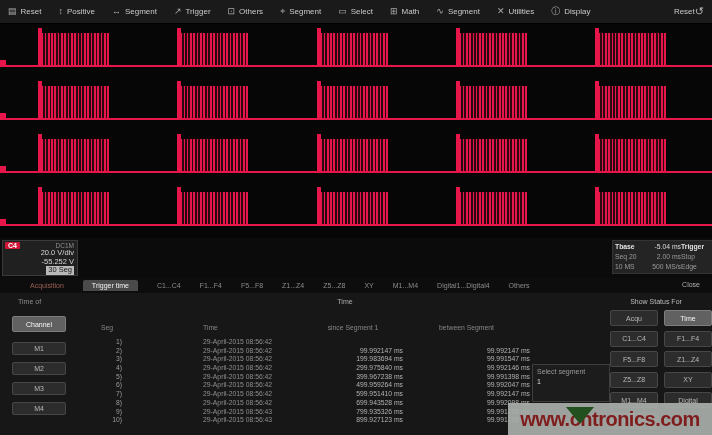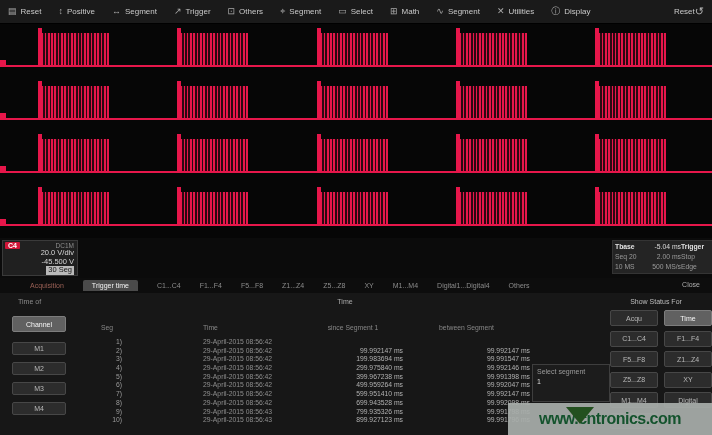--- a/index.html
+++ b/index.html
@@ -103,21 +103,21 @@
     display:grid; grid-template-columns:48px 48px; column-gap:6px; row-gap:4.5px;
   }
   #status-grid .btn { position:static; height:16px; }
 
   
   .watermark {
     position:absolute; left:508px; top:403px; width:204px; height:32px;
     background:rgba(168,173,170,0.93); z-index:50;
     display:flex; align-items:center; justify-content:center;
   }
-  .watermark .wm-text { color:#14532d; font-weight:bold; font-size:16px; letter-spacing:-0.5px; white-space:nowrap; }
+  .watermark .wm-text { color:#7f1d1d; font-weight:bold; font-size:20px; letter-spacing:-0.5px; white-space:nowrap; }
   .wm-tri {
     position:absolute; left:58px; top:4px; width:0; height:0;
     border-left:14px solid transparent; border-right:14px solid transparent;
     border-top:17px solid #23501f;
   }
 </style>
 </head>
 <body>
 
 <div class="screen" style="--trace: #e6164a;">
@@ -194,21 +194,21 @@
       <div class="burst" style="left: 595px; top: 168px; height: 32px;"></div>
     </div>
 
   <div class="desc">
     <div class="chanbox">
       <div class="hdr">
         <span class="c4badge">C4</span>
         <span class="coupling">DC1M</span>
       </div>
       <div class="chanline">20.0 V/div</div>
-      <div class="chanline">-45.500 V</div>
+      <div class="chanline">-55.252 V</div>
       <div class="chanline"><span class="seg-chip">30 Seg</span></div>
     </div>
 
     <div class="tbbox">
       <span class="lab">Tbase</span>
       <span class="val">-5.04 ms</span>
       <span class="lab">Trigger</span>
       <span class="val">C4 DC</span>
       <span class="lab2">Seq 20</span>
       <span class="val2">2.00 ms</span>

